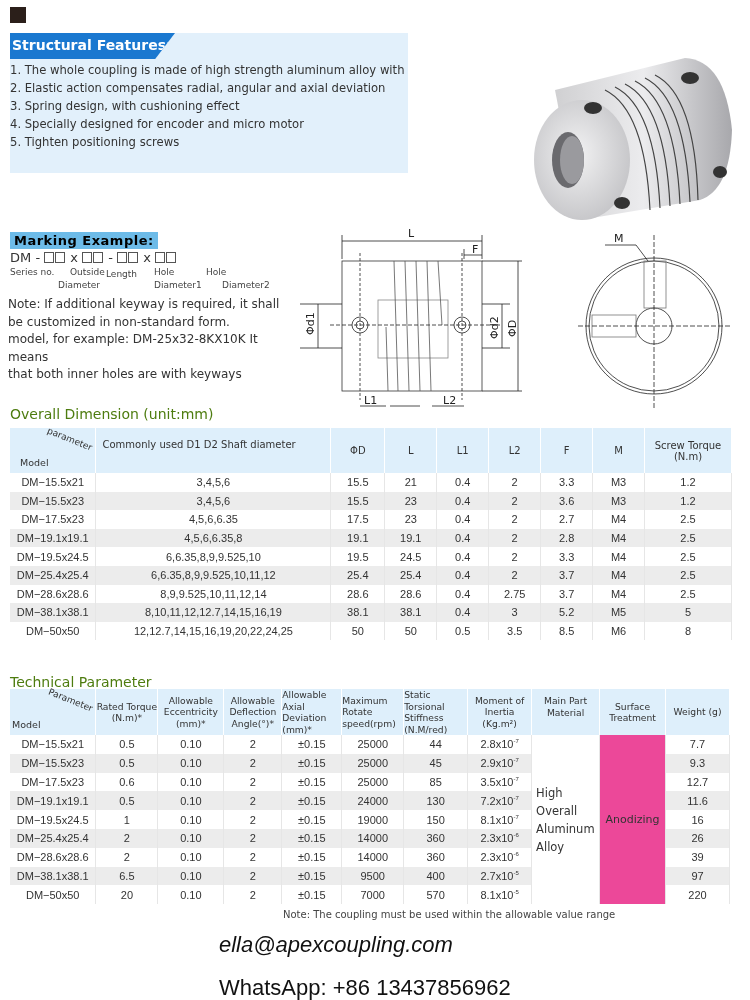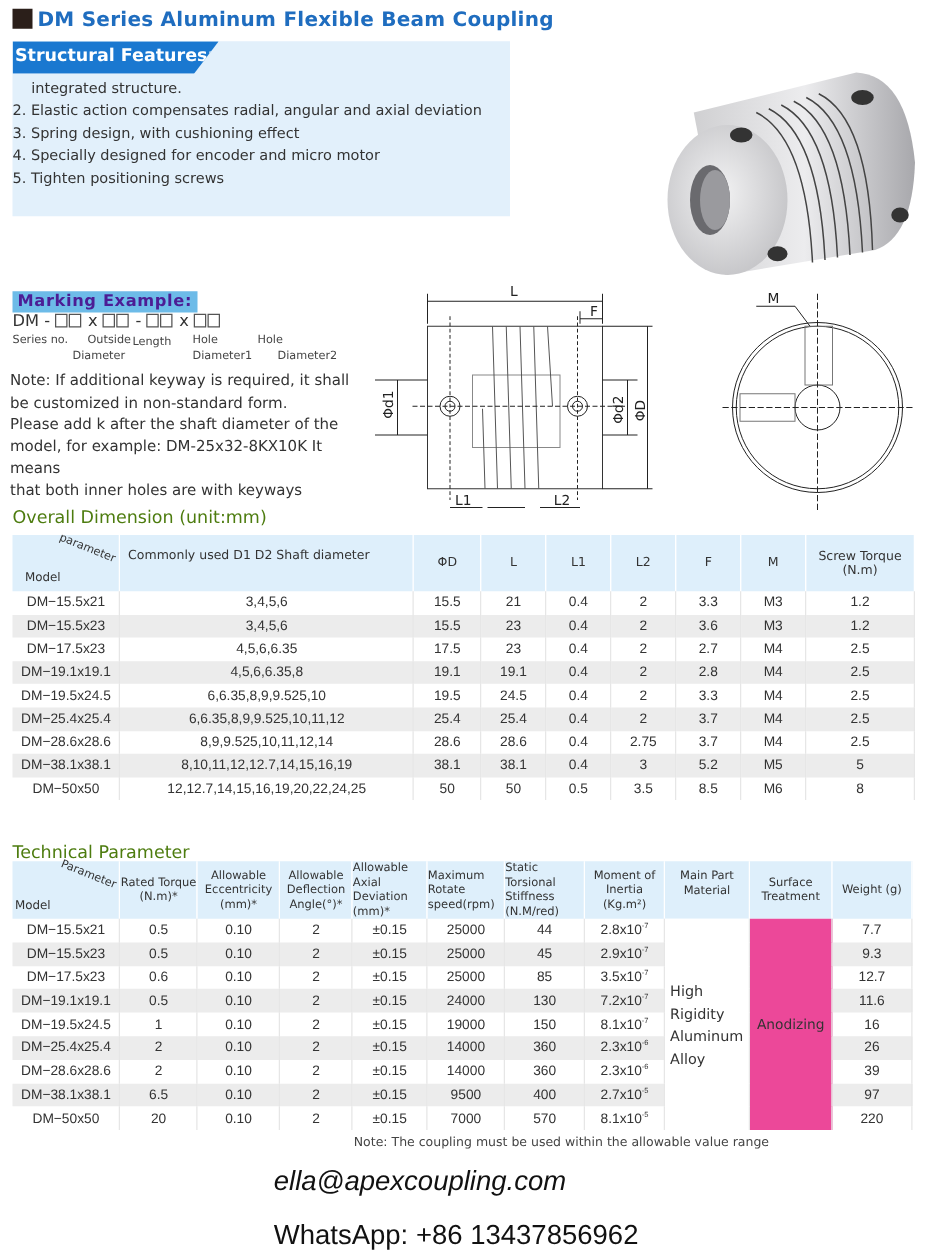--- a/index.html
+++ b/index.html
@@ -13,21 +13,21 @@
   .features { position: absolute; left: 10px; top: 33px; width: 398px; height: 140px; background: #e2f0fb; }
   .features .hdr { position: absolute; left: 0; top: 0; height: 26px; width: 165px; background: #1a78d0;
      clip-path: polygon(0 0, 100% 0, 88% 100%, 0 100%); color: #fff; font-weight: bold; font-size: 14px;
      padding: 4px 0 0 2px; }
   .features ol { list-style: none; position: absolute; left: 0; top: 28px; font-size: 11.6px; line-height: 18px; color: #333; }
   .features ol li.indent { padding-left: 15px; }
 
   .product { position: absolute; left: 510px; top: 50px; width: 230px; height: 170px; }
 
   .marking { position: absolute; left: 10px; top: 230px; }
-  .marking .mhdr { display: inline-block; background: #6dbbe8; color: #4c1d95; font-weight: bold; font-size: 13px; padding: 1px 4px; letter-spacing: 0.5px; }
+  .marking .mhdr { display: inline-block; background: #6dbbe8; color: #000000; font-weight: bold; font-size: 13px; padding: 1px 4px; letter-spacing: 0.5px; }
   .code-row { position: absolute; left: 0; top: 20px; font-size: 13px; color: #333; white-space: nowrap; }
   .code-row .box { display: inline-block; width: 10px; height: 11px; border: 1px solid #555; margin-right: 1px; vertical-align: -1px; }
   .code-lbl { position: absolute; font-size: 9px; color: #444; white-space: nowrap; line-height: 13px; }
   .note { position: absolute; left: 8px; top: 296px; font-size: 12px; line-height: 17.5px; color: #333; width: 290px; }
 
   .drawing { position: absolute; left: 300px; top: 215px; width: 450px; height: 200px; }
 
   .sec-h { position: absolute; font-size: 14px; color: #4d7c0f; }
   table { border-collapse: collapse; position: absolute; font-family: "Liberation Sans", sans-serif; }
   table td, table th { font-weight: normal; text-align: center; color: #333; }
@@ -49,27 +49,26 @@
 
   .foot-note { position: absolute; left: 283px; top: 909px; font-size: 10px; color: #444; }
   .email { position: absolute; left: 219px; top: 932px; font-family: "Liberation Sans", sans-serif; font-size: 22px; color: #111; font-style: italic; }
   .whats { position: absolute; left: 219px; top: 975px; font-family: "Liberation Sans", sans-serif; font-size: 22px; color: #111; }
 </style>
 </head>
 <body>
 
 <div class="title">
   <div class="sq"></div>
-  <span class="t">DM Series Aluminum Flexible Beam Coupling</span>
 </div>
 
 <div class="features">
   <div class="hdr">Structural Features:</div>
   <ol>
-    <li class="indent">integrated structure.</li>
+    <li>1. The whole coupling is made of high strength aluminum alloy with</li>
     <li>2. Elastic action compensates radial, angular and axial deviation</li>
     <li>3. Spring design, with cushioning effect</li>
     <li>4. Specially designed for encoder and micro motor</li>
     <li>5. Tighten positioning screws</li>
   </ol>
 </div>
 
 <div class="product">
   <svg width="230" height="170" viewBox="0 0 230 170">
     <defs>
@@ -120,21 +119,20 @@
   <div class="code-lbl" style="left:48px; top:49px;">Diameter</div>
   <div class="code-lbl" style="left:96px; top:38px;">Length</div>
   <div class="code-lbl" style="left:144px; top:36px;">Hole</div>
   <div class="code-lbl" style="left:144px; top:49px;">Diameter1</div>
   <div class="code-lbl" style="left:196px; top:36px;">Hole</div>
   <div class="code-lbl" style="left:196px; top:49px;padding-left:16px;">Diameter2</div>
 </div>
 <div class="note">
   <div>Note: If additional keyway is required, it shall</div>
   <div>be customized in non-standard form.</div>
-  <div>Please add k after the shaft diameter of the</div>
   <div>model, for example: DM-25x32-8KX10K It means</div>
   <div>that both inner holes are with keyways</div>
 </div>
 
 <div class="drawing">
   <svg width="450" height="200" viewBox="0 0 450 200" font-family="DejaVu Sans, sans-serif" font-size="11" fill="none" stroke="#222" stroke-width="0.8">
 
     <line x1="42" y1="26" x2="182" y2="26"></line>
     <line x1="42" y1="20" x2="42" y2="44"></line>
     <line x1="182" y1="20" x2="182" y2="44"></line>
@@ -339,21 +337,21 @@
         <td class="z">DM−15.5x21</td>
         <td class="z">0.5</td>
         <td class="z">0.10</td>
         <td class="z">2</td>
         <td class="z">±0.15</td>
         <td class="z">25000</td>
         <td class="z">44</td>
         <td class="z"><span>2.8x10</span><sup>-7</sup></td>
         <td class="mat" rowspan="9">
           <div>High</div>
-          <div>Rigidity</div>
+          <div>Overall</div>
           <div>Aluminum</div>
           <div>Alloy</div>
         </td>
         <td class="surf" rowspan="9">Anodizing</td>
         <td class="z">7.7</td>
       </tr>
       <tr>
         <td class="z">DM−15.5x23</td>
         <td class="z">0.5</td>
         <td class="z">0.10</td>

